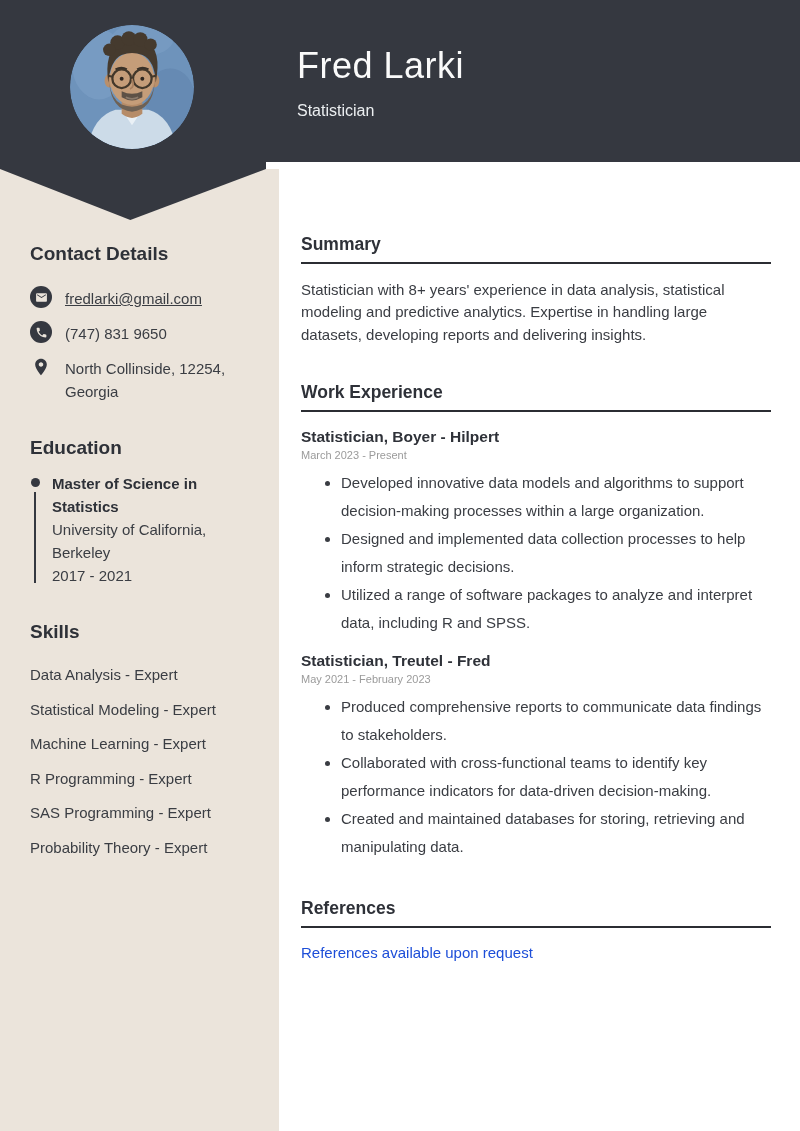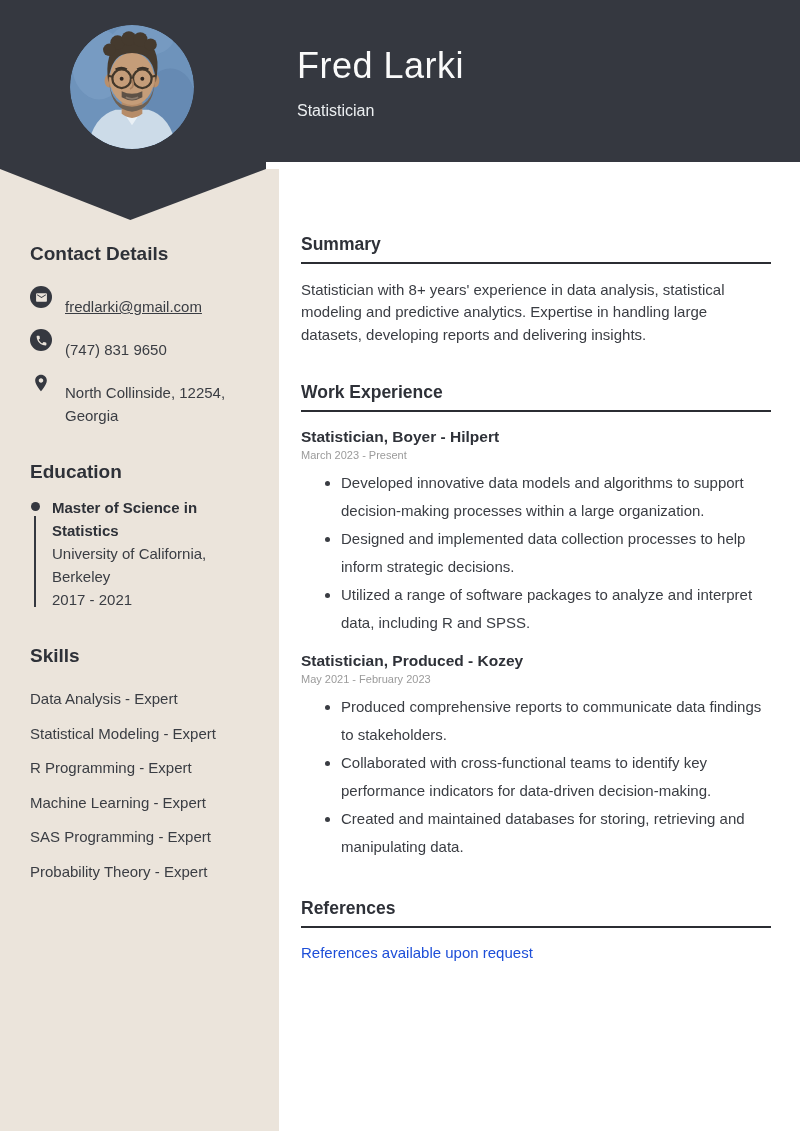--- a/index.html
+++ b/index.html
@@ -96,21 +96,20 @@
     align-items: center;
     justify-content: center;
   }
   .pin-wrap svg { width: 20px; height: 22px; fill: #353840; }
   .contact-text {
     margin-left: 13px;
     font-size: 15px;
     line-height: 23px;
     color: #3a3d43;
     padding-top: 1px;
-    margin-top: 8px;
   }
   a.contact-link {
     color: #3a3d43;
     text-decoration: underline;
   }
   .section-gap { margin-top: 34px; }
 
   .edu-item { display: flex; }
   .edu-rail {
     flex: 0 0 10px;
@@ -292,22 +291,22 @@
           <div>University of California, Berkeley</div>
           <div>2017 - 2021</div>
         </div>
       </div>
     </div>
 
     <div class="section-gap">
       <div class="side-heading">Skills</div>
       <div class="skill-item">Data Analysis - Expert</div>
       <div class="skill-item">Statistical Modeling - Expert</div>
+      <div class="skill-item">Machine Learning - Expert</div>
       <div class="skill-item">R Programming - Expert</div>
-      <div class="skill-item">Machine Learning - Expert</div>
       <div class="skill-item">SAS Programming - Expert</div>
       <div class="skill-item">Probability Theory - Expert</div>
     </div>
 
   </aside>
 
   <main class="main">
 
     <section>
       <h2 class="main-section-heading">Summary</h2>
@@ -321,21 +320,21 @@
         <h3 class="job-name">Statistician, Boyer - Hilpert</h3>
         <div class="job-dates">March 2023 - Present</div>
         <ul class="job-bullets">
           <li>Developed innovative data models and algorithms to support decision-making processes within a large organization.</li>
           <li>Designed and implemented data collection processes to help inform strategic decisions.</li>
           <li>Utilized a range of software packages to analyze and interpret data, including R and SPSS.</li>
         </ul>
       </div>
 
       <div class="job">
-        <h3 class="job-name">Statistician, Produced - Kozey</h3>
+        <h3 class="job-name">Statistician, Treutel - Fred</h3>
         <div class="job-dates">May 2021 - February 2023</div>
         <ul class="job-bullets">
           <li>Produced comprehensive reports to communicate data findings to stakeholders.</li>
           <li>Collaborated with cross-functional teams to identify key performance indicators for data-driven decision-making.</li>
           <li>Created and maintained databases for storing, retrieving and manipulating data.</li>
         </ul>
       </div>
     </section>
 
     <section class="references-section">

